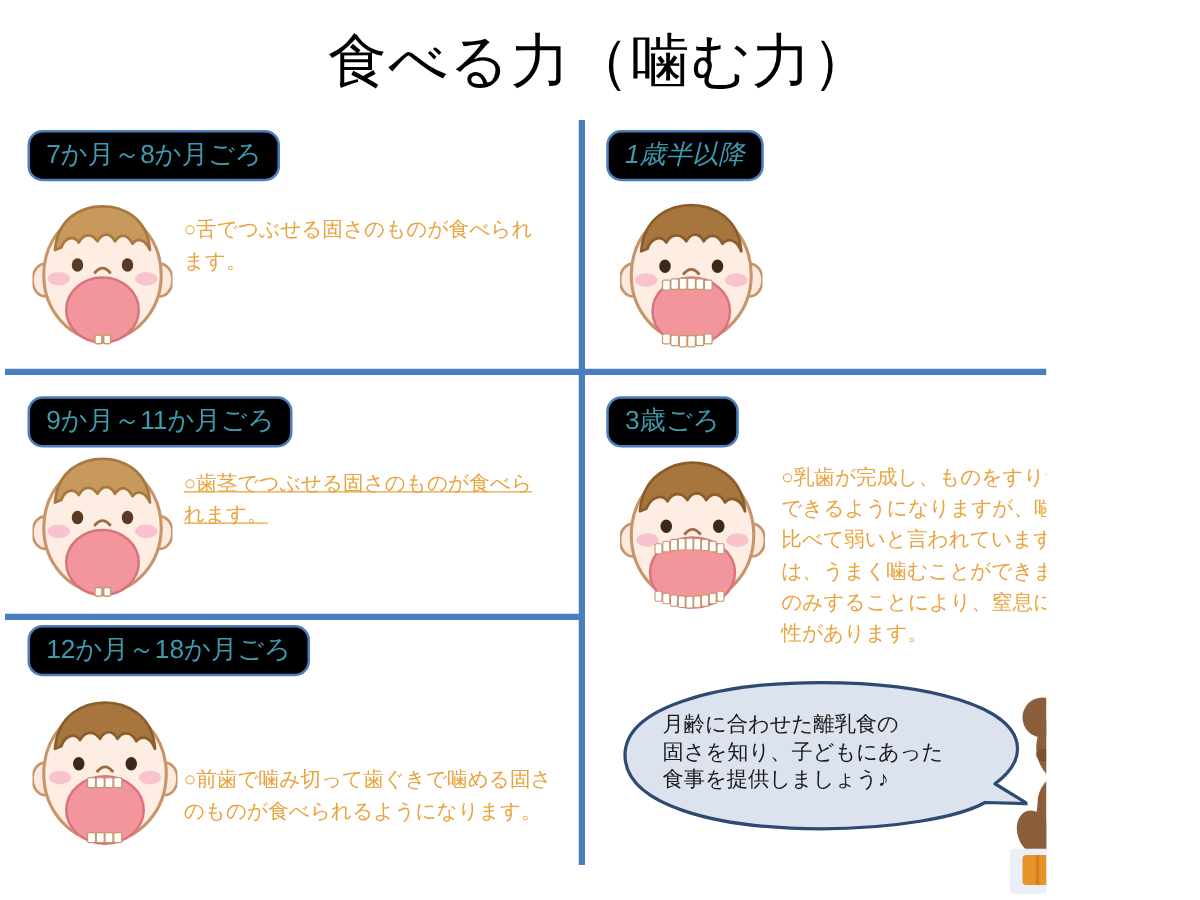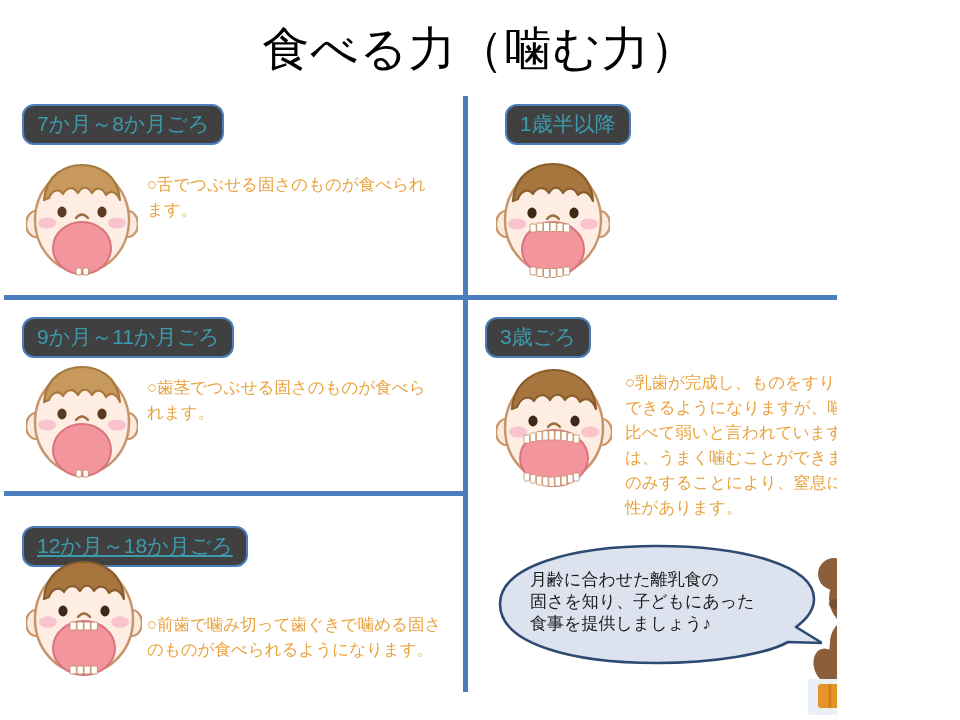--- a/index.html
+++ b/index.html
@@ -66,21 +66,21 @@
     width: 490px;
     height: 5px;
   }
 
   
   .age-chip {
     position: absolute;
     box-sizing: border-box;
     border: 2.5px solid #4A7EBC;
     border-radius: 12px;
-    background: #404040;
+    background: #000000;
     color: #3E9AAE;
     font-size: 21px;
     line-height: 1;
     padding: 7px 13px 9px 13px;
     white-space: nowrap;
     font-weight: normal;
   }
 
   
   .body-text {
@@ -174,23 +174,23 @@
     <ellipse cx="36" cy="52" rx="4.6" ry="5.4" fill="#5A3A22"></ellipse>
     <ellipse cx="76" cy="52" rx="4.6" ry="5.4" fill="#5A3A22"></ellipse>
     <path d="M50 58 Q56 51 62 58" fill="none" stroke="#9E6B40" stroke-width="2.3" stroke-linecap="round"></path>
     <ellipse cx="21" cy="63" rx="9" ry="5.5" fill="#F8C3CC"></ellipse>
     <ellipse cx="91" cy="63" rx="9" ry="5.5" fill="#F8C3CC"></ellipse>
     <ellipse cx="56" cy="88" rx="29" ry="26" fill="#F3959C" stroke="#D9747E" stroke-width="2"></ellipse>
     <rect x="50" y="108" width="5.5" height="7" rx="1.4" fill="#ffffff" stroke="#C8956A" stroke-width="1.1"></rect>
     <rect x="57" y="108" width="5.5" height="7" rx="1.4" fill="#ffffff" stroke="#C8956A" stroke-width="1.1"></rect>
   </svg>
 
-  <div class="body-text" style="left:147px; top:375px; width:292px;">○歯茎でつぶせる固さのものが食べられます。</div>
-
-  <div class="age-chip" style="left:22px; top:526px;text-decoration:underline;">12か月～18か月ごろ</div>
+  <div class="body-text" style="left:147px; top:375px; width:292px;text-decoration:underline;">○歯茎でつぶせる固さのものが食べられます。</div>
+
+  <div class="age-chip" style="left:22px; top:500px;">12か月～18か月ごろ</div>
 
   <svg class="face" style="left:26px; top:557px;" width="116" height="124" viewBox="0 0 116 124">
     <ellipse cx="10" cy="66" rx="10" ry="13" fill="#FCEADF" stroke="#C8956A" stroke-width="2.2"></ellipse>
     <ellipse cx="106" cy="66" rx="10" ry="13" fill="#FCEADF" stroke="#C8956A" stroke-width="2.2"></ellipse>
     <ellipse cx="58" cy="62" rx="49" ry="54" fill="#FDEDE3" stroke="#C8956A" stroke-width="2.5"></ellipse>
     <path d="M18 42 C20 14 42 5 58 5 C74 5 96 14 98 42 C94 32 87 31 83 36 C79 28 72 28 68 34 C64 27 58 27 54 34 C49 27 42 28 38 35 C34 29 26 31 23 40 Z" fill="#A6763E" stroke="#8A5E2C" stroke-width="2.2" stroke-linejoin="round"></path>
     <ellipse cx="37" cy="54" rx="4.6" ry="5.4" fill="#3E2817"></ellipse>
     <ellipse cx="79" cy="54" rx="4.6" ry="5.4" fill="#3E2817"></ellipse>
     <path d="M52 60 Q58 53 64 60" fill="none" stroke="#9E6B40" stroke-width="2.3" stroke-linecap="round"></path>
     <ellipse cx="22" cy="65" rx="9" ry="5.5" fill="#F8C3CC"></ellipse>
@@ -207,21 +207,21 @@
     <g fill="#ffffff" stroke="#C8956A" stroke-width="1">
       <rect x="44" y="109" width="6.4" height="8" rx="1.3"></rect>
       <rect x="51" y="109" width="6.4" height="8" rx="1.3"></rect>
       <rect x="58" y="109" width="6.4" height="8" rx="1.3"></rect>
       <rect x="65" y="109" width="6.4" height="8" rx="1.3"></rect>
     </g>
   </svg>
 
   <div class="body-text" style="left:147px; top:612px; width:300px;">○前歯で噛み切って歯ぐきで噛める固さのものが食べられるようになります。</div>
 
-  <div class="age-chip" style="left:505px; top:104px;">1歳半以降</div>
+  <div class="age-chip" style="left:485px; top:104px;font-style:italic;">1歳半以降</div>
 
   <svg class="face" style="left:496px; top:160px;" width="114" height="120" viewBox="0 0 114 120">
     <ellipse cx="10" cy="64" rx="10" ry="13" fill="#FCEADF" stroke="#C8956A" stroke-width="2.2"></ellipse>
     <ellipse cx="104" cy="64" rx="10" ry="13" fill="#FCEADF" stroke="#C8956A" stroke-width="2.2"></ellipse>
     <ellipse cx="57" cy="60" rx="48" ry="53" fill="#FDEDE3" stroke="#C8956A" stroke-width="2.5"></ellipse>
     <path d="M17 41 C19 13 41 4 57 4 C73 4 95 13 97 41 C93 31 86 30 82 35 C78 27 71 27 67 33 C63 26 57 26 53 33 C48 26 41 27 37 34 C33 28 25 30 22 39 Z" fill="#A6763E" stroke="#8A5E2C" stroke-width="2.2" stroke-linejoin="round"></path>
     <ellipse cx="36" cy="53" rx="4.6" ry="5.4" fill="#3E2817"></ellipse>
     <ellipse cx="78" cy="53" rx="4.6" ry="5.4" fill="#3E2817"></ellipse>
     <path d="M51 59 Q57 52 63 59" fill="none" stroke="#9E6B40" stroke-width="2.3" stroke-linecap="round"></path>
     <ellipse cx="21" cy="64" rx="9" ry="5.5" fill="#F8C3CC"></ellipse>

